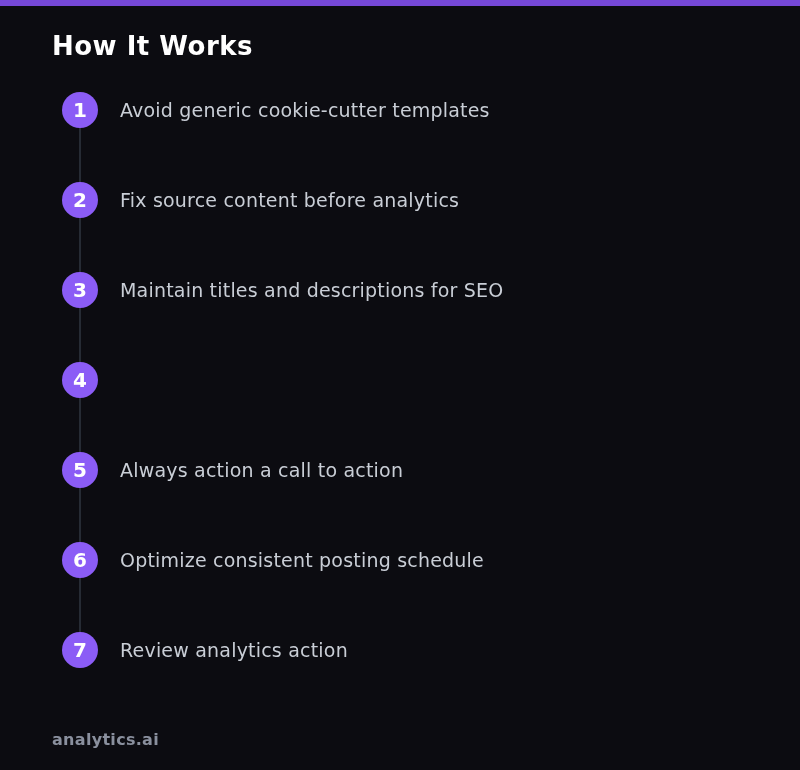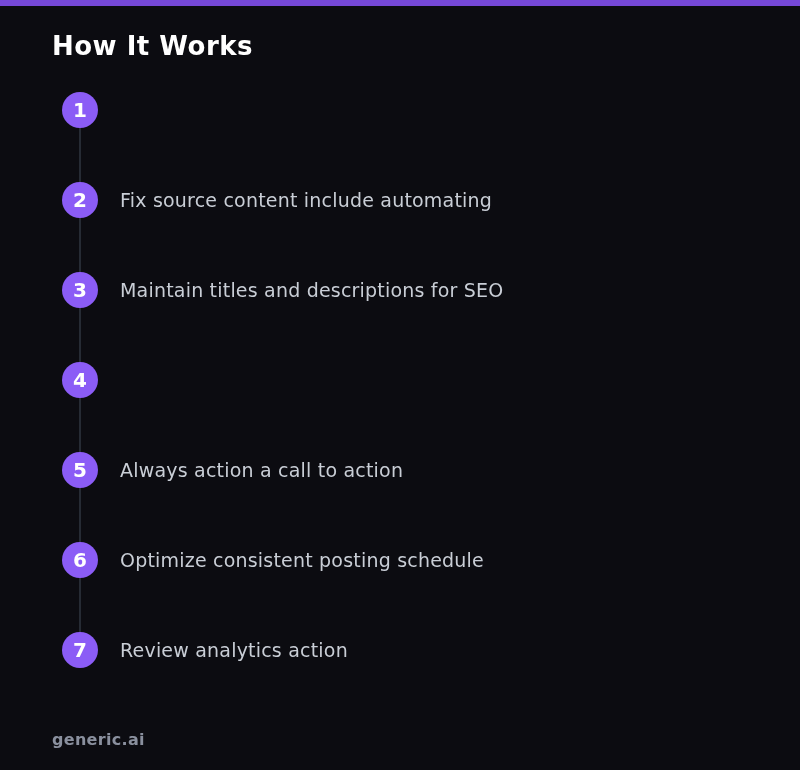--- a/index.html
+++ b/index.html
@@ -97,25 +97,26 @@
 
 <div class="accent-bar"></div>
 
 <h1 class="page-title">How It Works</h1>
 
 <div class="steps">
   <div class="connector-line"></div>
 
   <div class="step" style="top: 92px;">
     <div class="badge">1</div>
+    <div class="label">Avoid generic cookie-cutter templates</div>
   </div>
 
   <div class="step" style="top: 182px;">
     <div class="badge">2</div>
-    <div class="label">Fix source content include automating</div>
+    <div class="label">Fix source content before analytics</div>
   </div>
 
   <div class="step" style="top: 272px;">
     <div class="badge">3</div>
     <div class="label">Maintain titles and descriptions for SEO</div>
   </div>
 
   <div class="step" style="top: 362px;">
     <div class="badge">4</div>
   </div>
@@ -129,13 +130,13 @@
     <div class="badge">6</div>
     <div class="label">Optimize consistent posting schedule</div>
   </div>
 
   <div class="step" style="top: 632px;">
     <div class="badge">7</div>
     <div class="label">Review analytics action</div>
   </div>
 </div>
 
-<div class="brand-footer">generic.ai</div>
+<div class="brand-footer">analytics.ai</div>
 
 </body></html>

